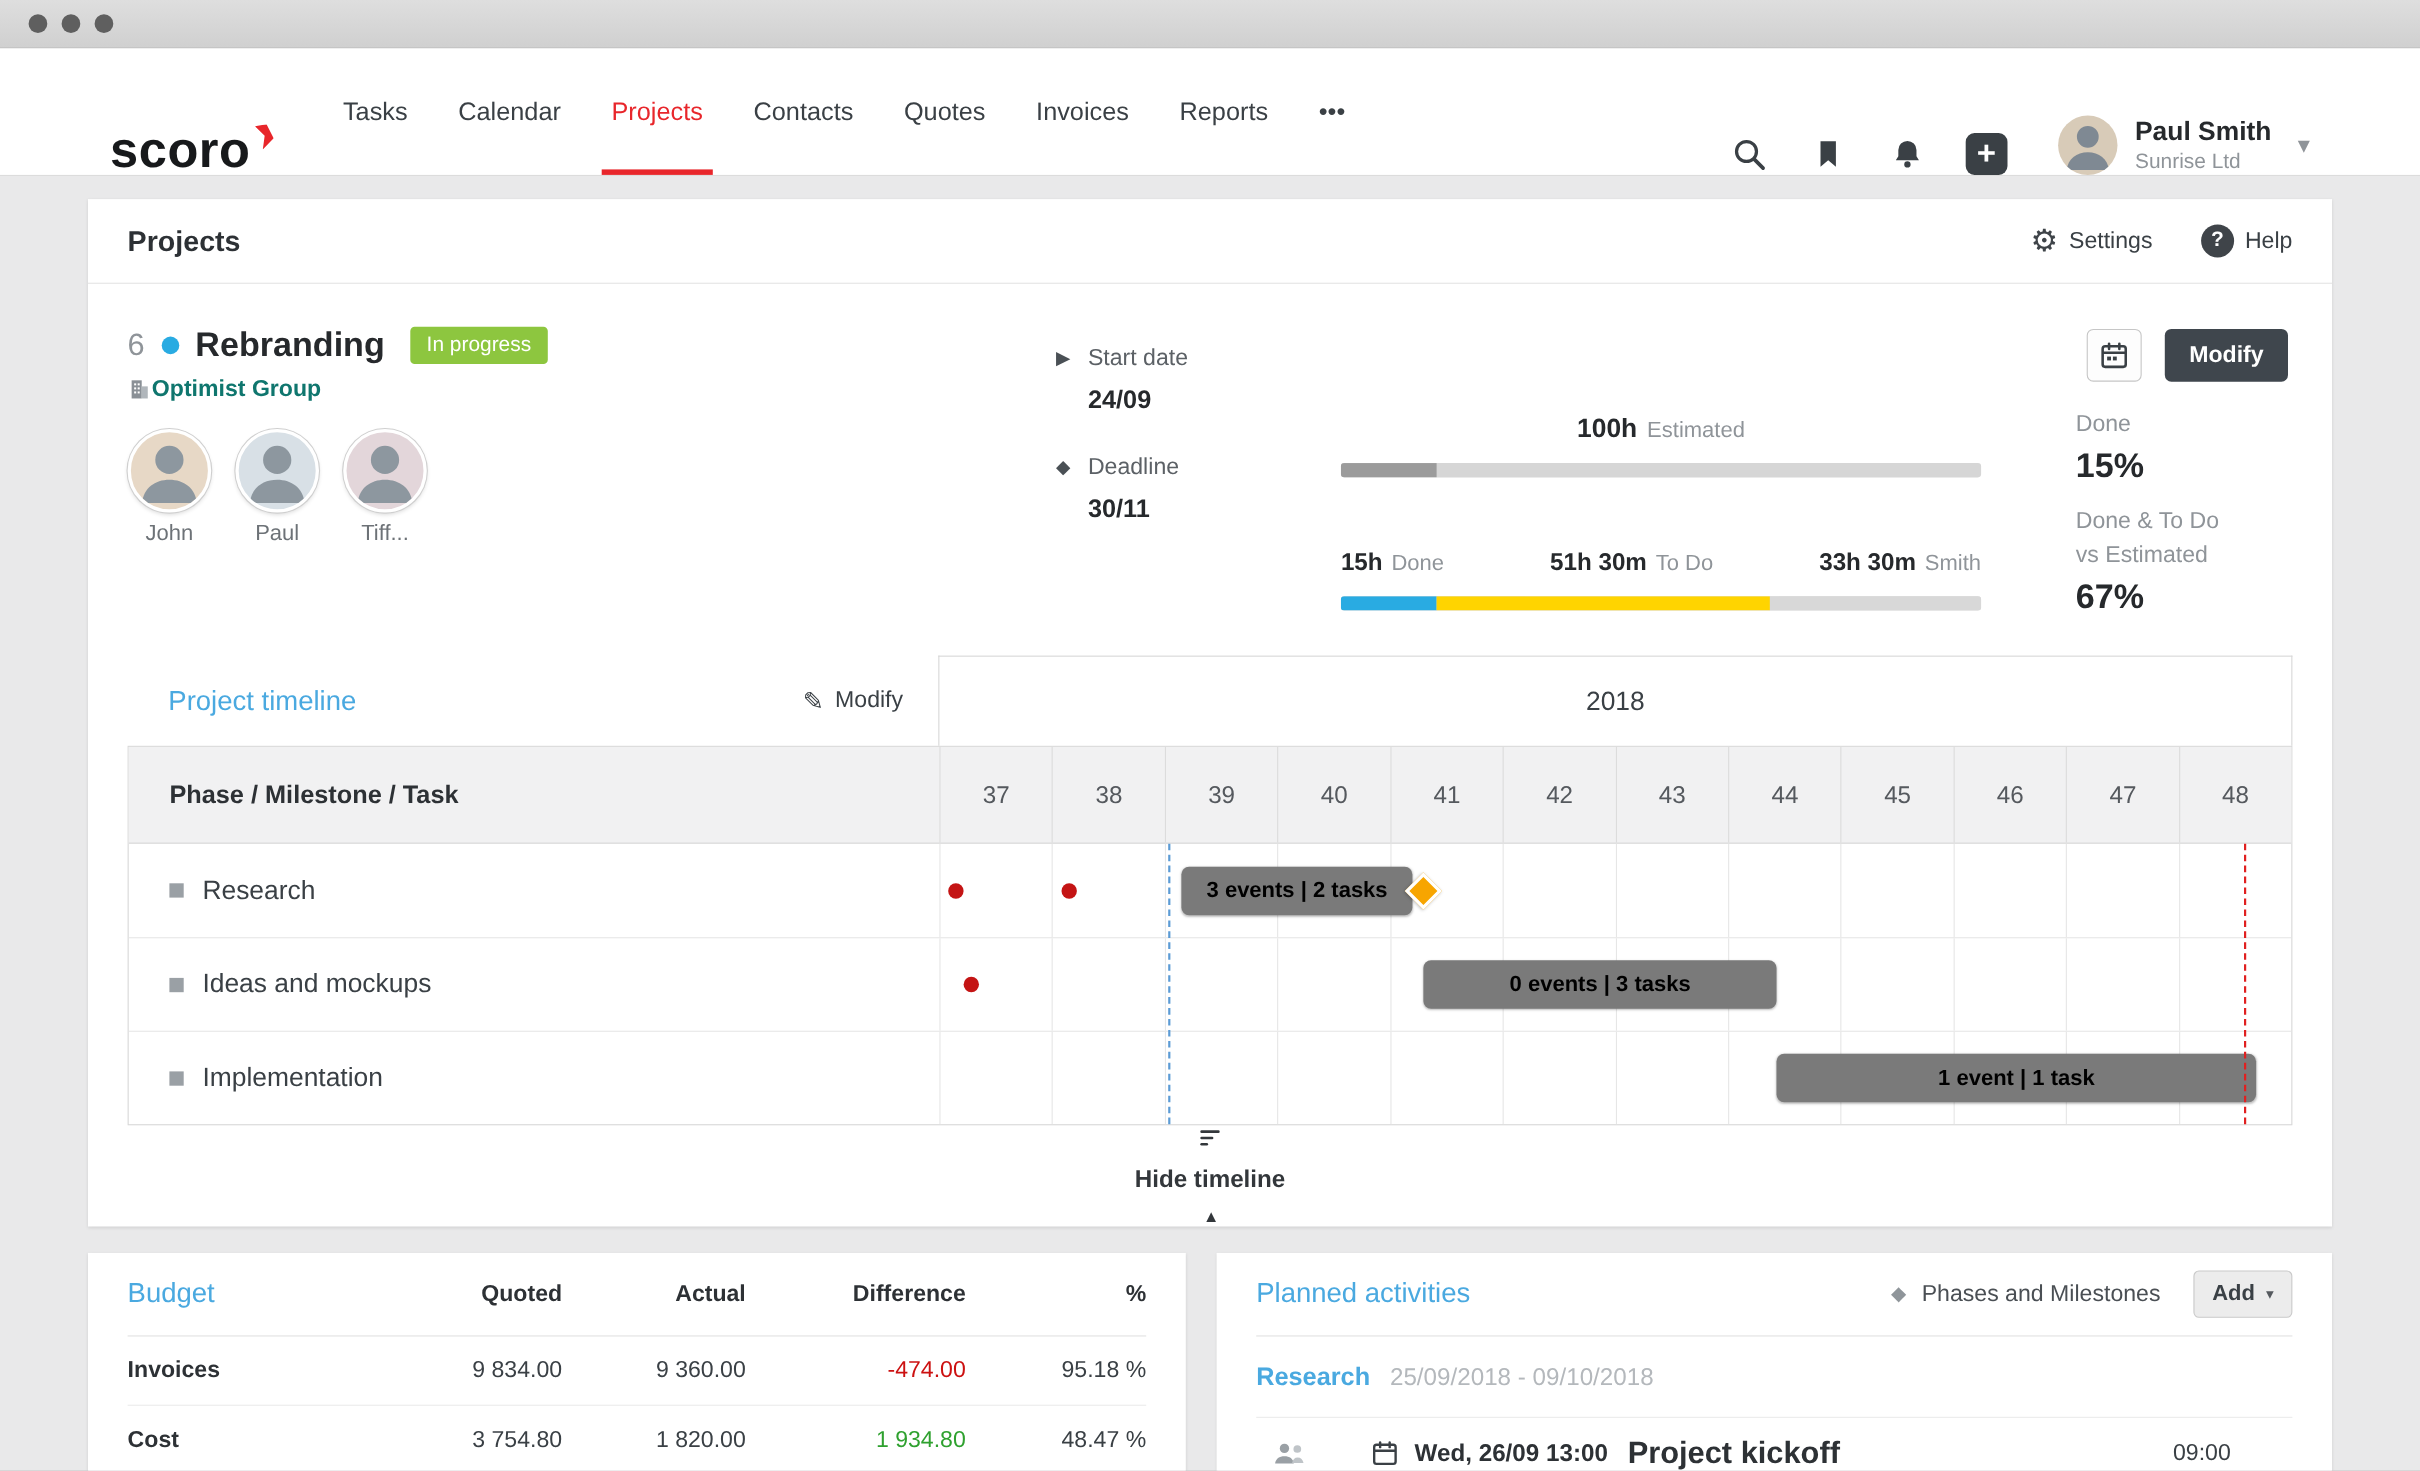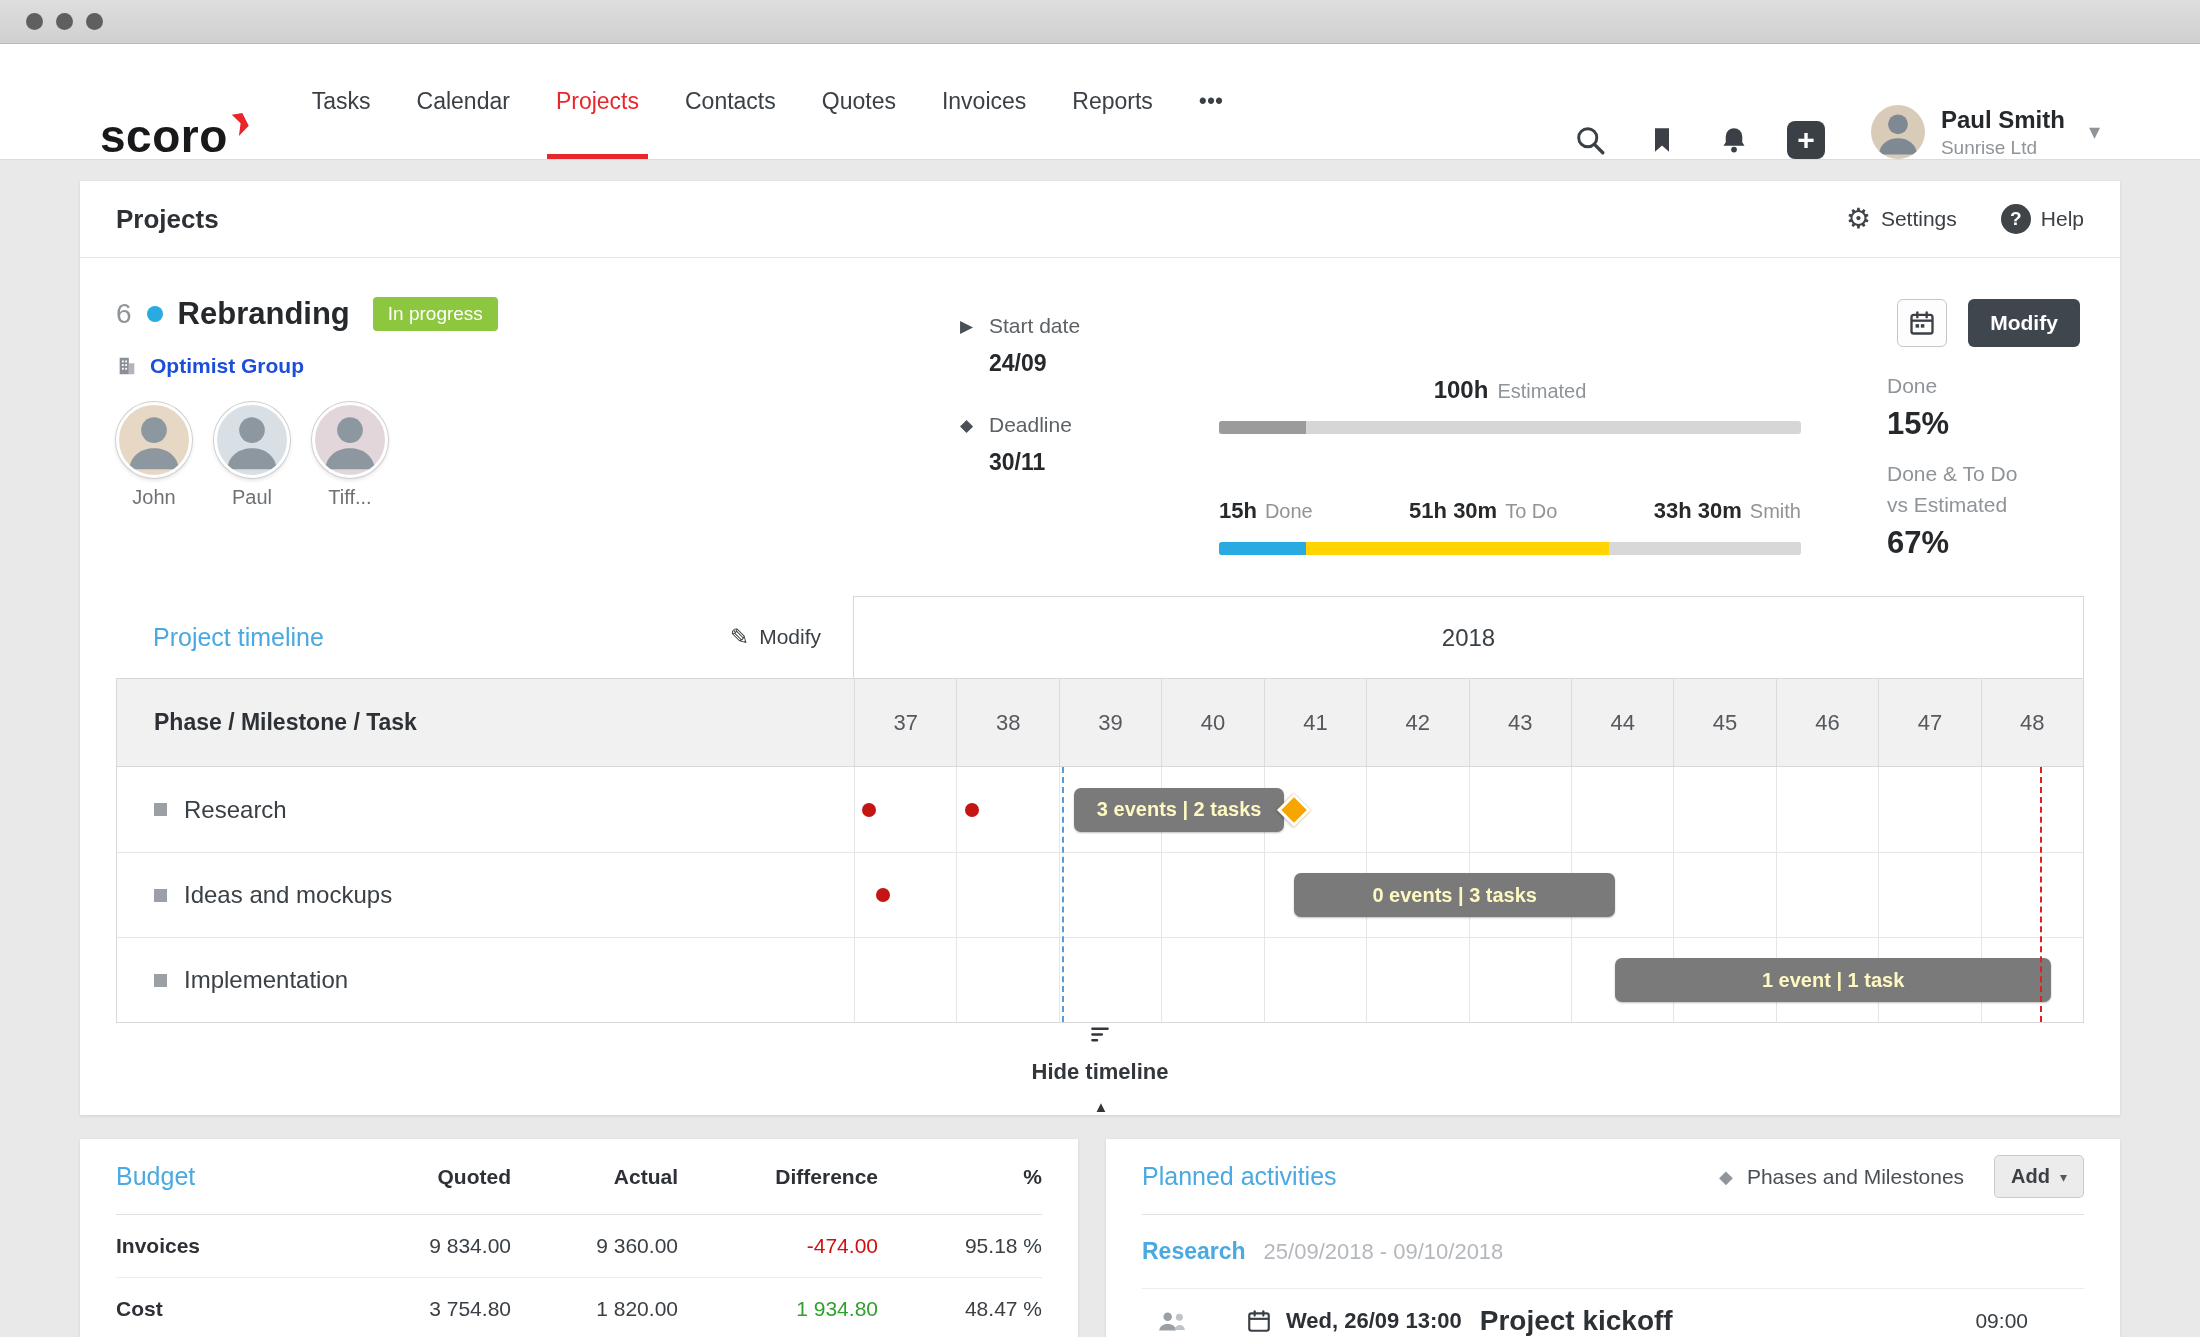--- a/index.html
+++ b/index.html
@@ -38,21 +38,21 @@
   .help-circle{width:30px;height:30px;border-radius:50%;background:#3f4449;color:#fff;font-size:19px;font-weight:700;display:flex;align-items:center;justify-content:center;}
 
   
   .summary{position:relative;height:338px;}
   .zoneA{position:absolute;left:36px;top:38px;}
   .p-line1{display:flex;align-items:center;gap:15px;}
   .p-number{font-size:28px;color:#8f9499;}
   .p-dot{width:16px;height:16px;border-radius:50%;background:#29abe2;}
   .p-name{font-size:31px;font-weight:700;color:#26292c;}
   .p-badge{background:#8dc63f;color:#fff;font-size:19px;padding:6px 15px;border-radius:4px;margin-left:8px;}
-  .p-client{display:flex;align-items:center;gap:12px;margin-top:22px;color:#1d4ed8;font-size:21px;font-weight:700;}
+  .p-client{display:flex;align-items:center;gap:0;margin-top:10px;color:#0f766e;font-size:21px;font-weight:700;}
   .members{display:flex;gap:22px;margin-top:24px;}
   .member{text-align:center;cursor:pointer;}
   .m-avatar{width:76px;height:76px;border-radius:50%;border:3px solid #fff;box-shadow:0 0 0 1px #cfcfcf,0 2px 4px rgba(0,0,0,.15);overflow:hidden;}
   .m-name{margin-top:8px;font-size:20px;color:#6d7277;}
 
   .zoneB{position:absolute;left:880px;top:56px;}
   .zb-label{display:flex;align-items:center;gap:11px;font-size:21px;color:#5c6166;}
   .zb-icon{font-size:17px;color:#4a5055;width:18px;}
   .zb-value{font-size:23px;font-weight:700;color:#26292c;margin:12px 0 0 29px;}
   .zb-gap{margin-top:36px;}
@@ -88,21 +88,21 @@
   #tl-weeks{flex:1;display:flex;}
   .tl-week{flex:1;display:flex;align-items:center;justify-content:center;font-size:22px;color:#55595e;border-left:1px solid #dcdcdc;}
   .tl-body{position:relative;}
   .tl-row{display:flex;height:85px;border-top:1px solid #e6e6e6;}
   .tl-row:first-child{border-top:none;}
   .tl-label{width:737px;display:flex;align-items:center;gap:17px;padding-left:37px;font-size:24px;color:#3a4045;cursor:pointer;}
   .bullet{width:13px;height:13px;background:#9aa0a5;flex:none;}
   .tl-cells{flex:1;display:flex;position:relative;}
   .tl-cell{flex:1;border-left:1px solid #e6e6e6;}
   .ev-dot{position:absolute;top:50%;width:14px;height:14px;border-radius:50%;transform:translate(-50%,-50%);z-index:2;}
-  .gantt-bar{position:absolute;top:50%;transform:translateY(-50%);height:44px;border-radius:7px;display:flex;align-items:center;justify-content:center;color:#fef9c3;font-size:20px;font-weight:700;white-space:nowrap;z-index:2;box-shadow:0 1px 2px rgba(0,0,0,.25);cursor:pointer;}
+  .gantt-bar{position:absolute;top:50%;transform:translateY(-50%);height:44px;border-radius:7px;display:flex;align-items:center;justify-content:center;color:#000000;font-size:20px;font-weight:700;white-space:nowrap;z-index:2;box-shadow:0 1px 2px rgba(0,0,0,.25);cursor:pointer;}
   .milestone{position:absolute;top:50%;width:24px;height:24px;transform:translate(-50%,-50%) rotate(45deg);border:3px solid #fff;z-index:3;box-shadow:0 1px 3px rgba(0,0,0,.25);cursor:pointer;}
   .tl-overlay{position:absolute;left:737px;top:0;right:0;bottom:0;pointer-events:none;z-index:4;}
   .tl-line{position:absolute;top:0;bottom:0;width:0;border-left:2px dashed #888;}
   .hide-row{height:92px;display:flex;align-items:center;justify-content:center;gap:13px;font-size:22px;font-weight:700;color:#33373b;cursor:pointer;flex-direction:column;}
   .caret-up{font-size:15px;margin-left:2px;color:#33373b;}
 
   
   .bottomrow{display:flex;gap:28px;margin:24px 80px 0;align-items:flex-start;}
   .b-card{width:998px;padding:0 36px;height:280px;}
   .a-card{flex:1;padding:0 36px;height:280px;}

